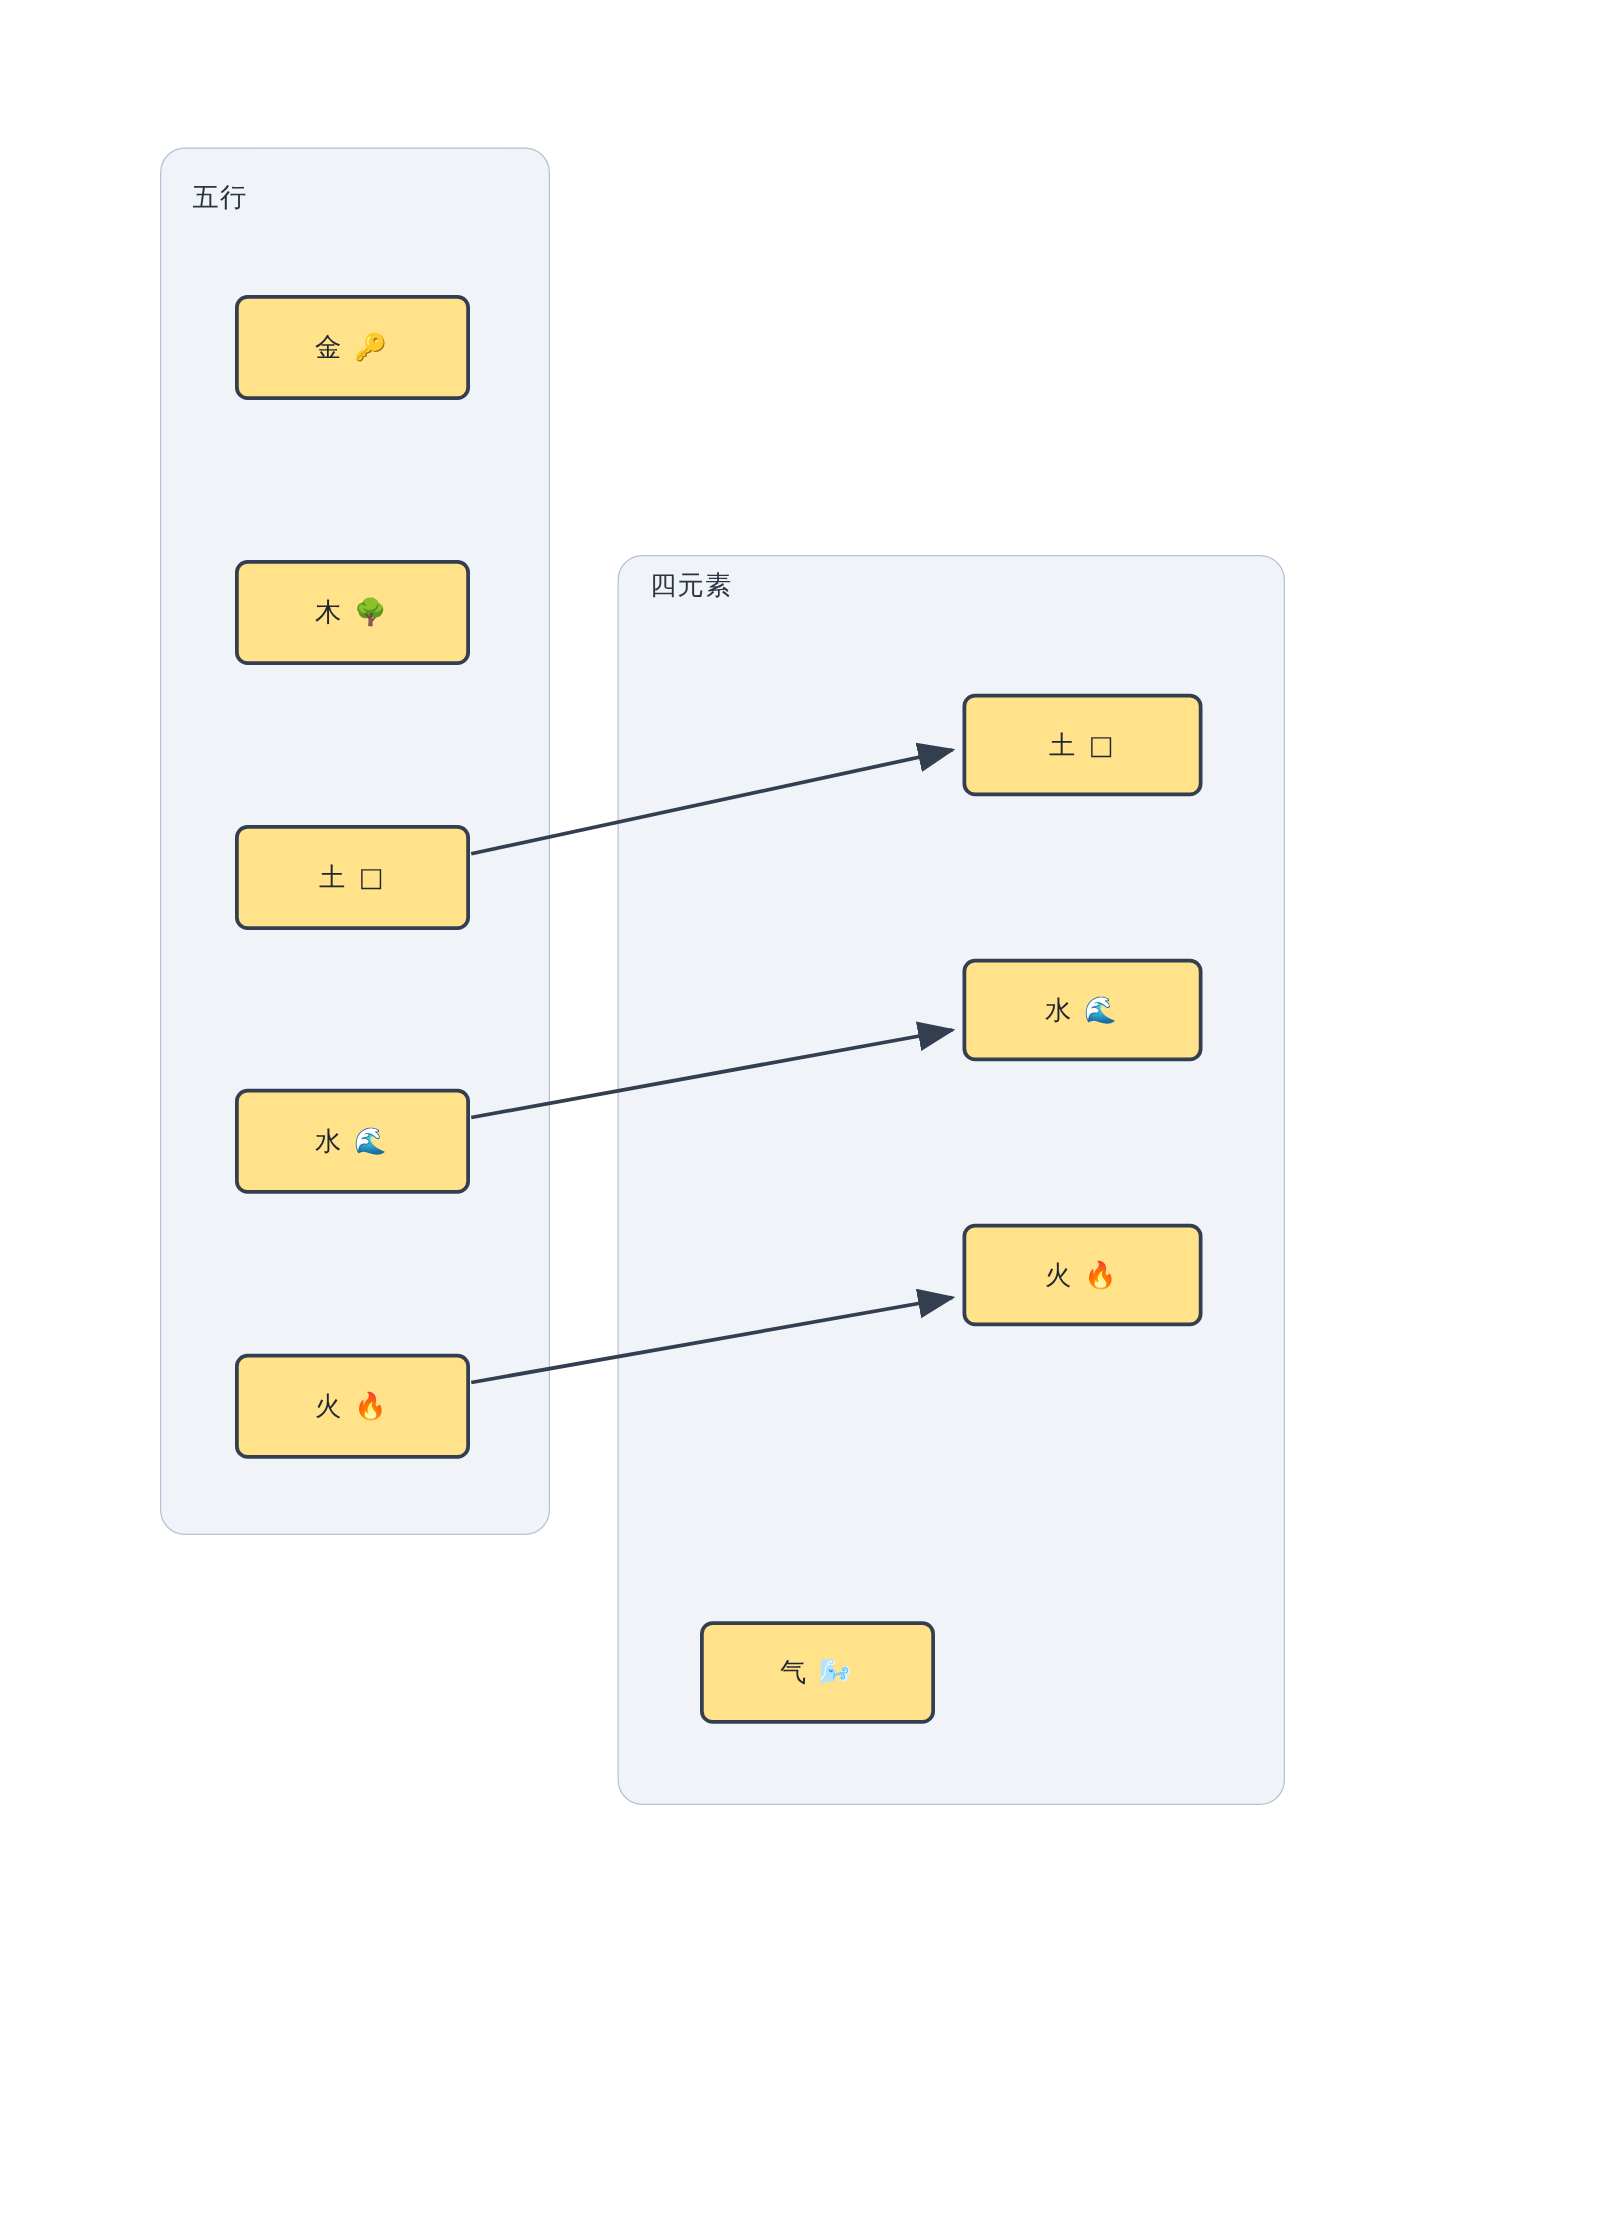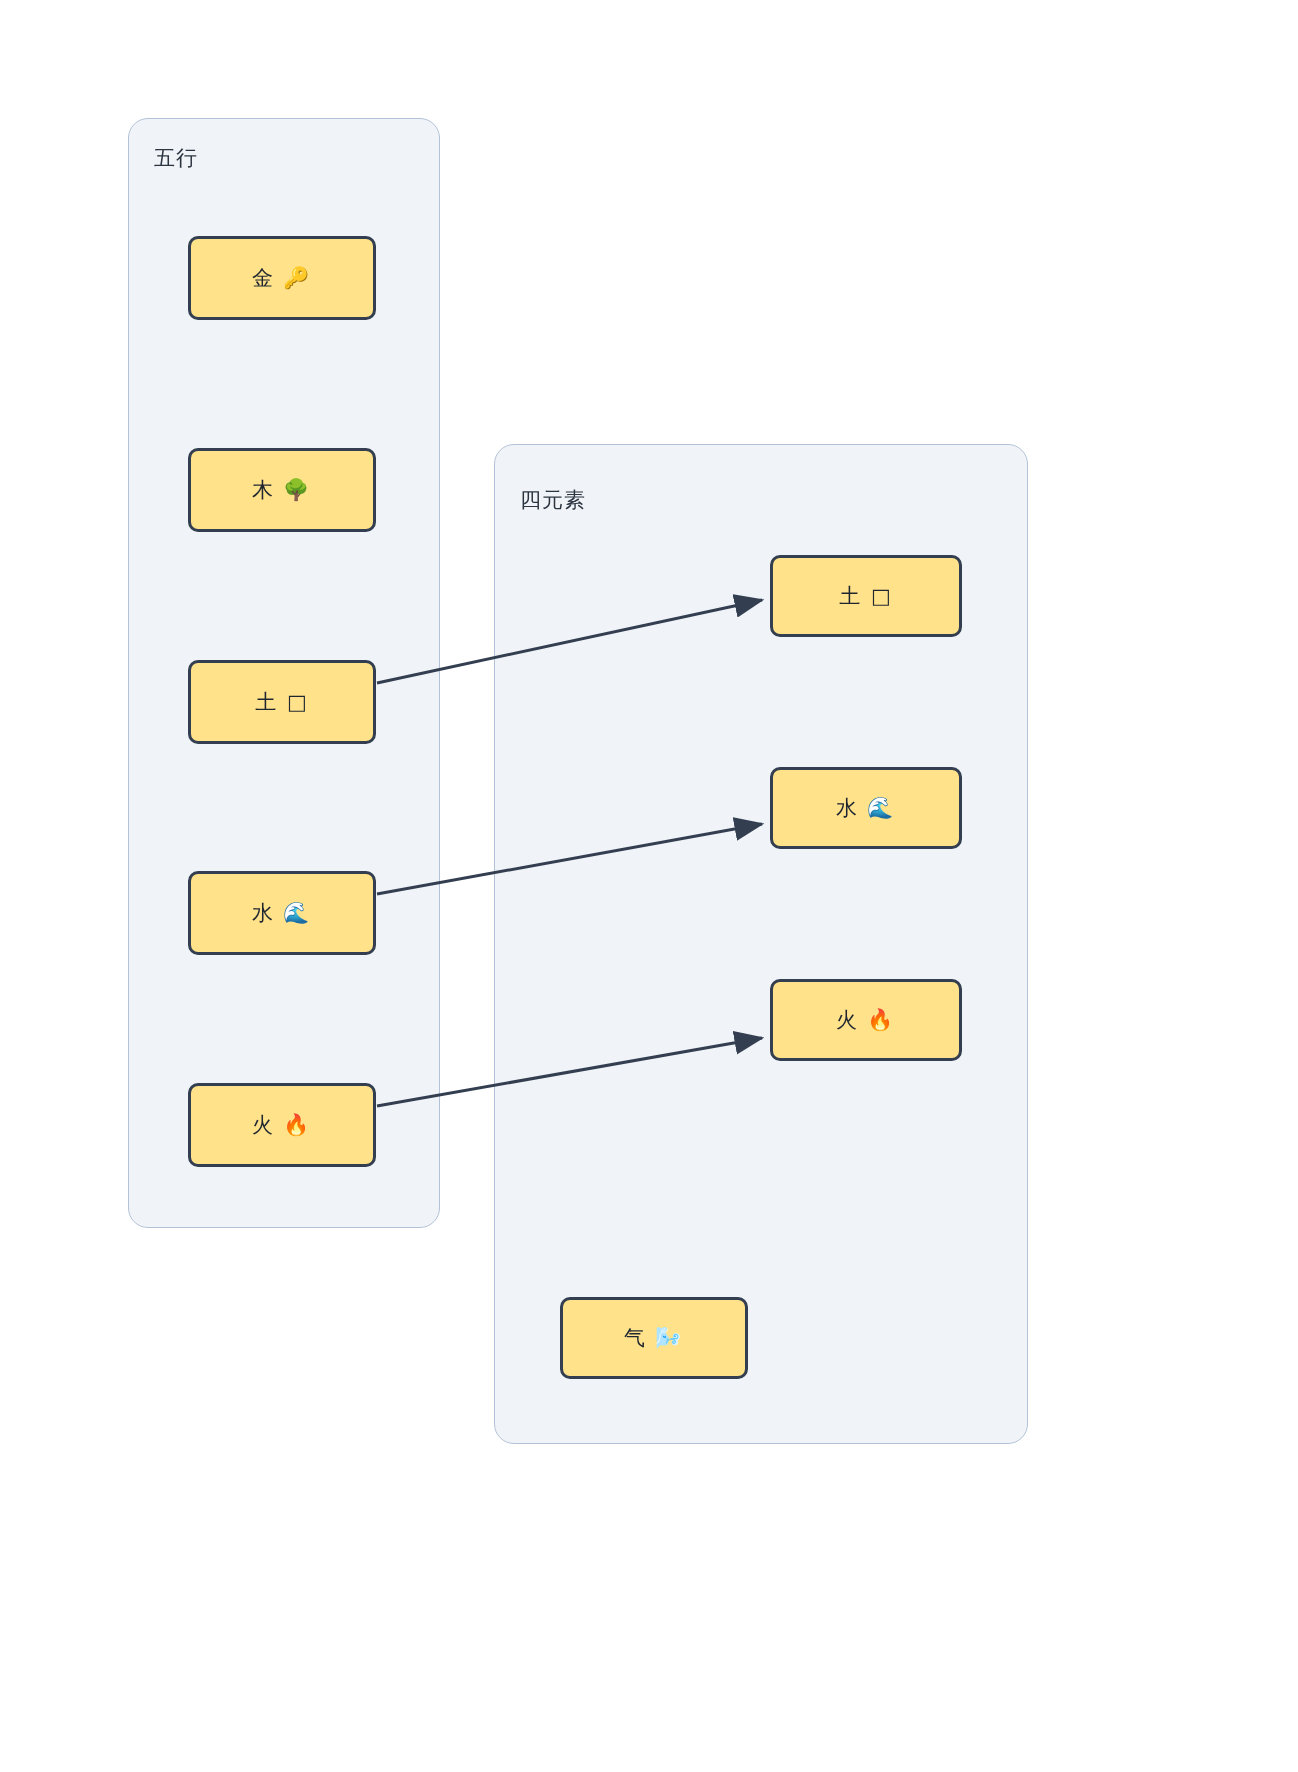--- a/index.html
+++ b/index.html
@@ -65,21 +65,21 @@
 </style>
 </head>
 <body>
 
 <div id="canvas">
 
   <div class="cluster" id="cluster-wuxing" style="left: 128px; top: 118px; width: 312px; height: 1110px;"></div>
   <div class="cluster-label" id="cluster-wuxing-label" style="left: 154px; top: 144px;">五行</div>
 
   <div class="cluster" id="cluster-siyuansu" style="left: 494px; top: 444px; width: 534px; height: 1000px;"></div>
-  <div class="cluster-label" id="cluster-siyuansu-label" style="left: 520px; top: 486px;">四元素</div>
+  <div class="cluster-label" id="cluster-siyuansu-label" style="left: 520px; top: 454px;">四元素</div>
 
   <svg class="edges" id="edge-layer" viewBox="0 0 1298 1772" xmlns="http://www.w3.org/2000/svg">
     <defs>
       <marker id="arrowhead" markerWidth="10" markerHeight="8" refX="9.2" refY="4" orient="auto" markerUnits="strokeWidth">
         <path d="M0,0 L10,4 L0,8 z" fill="#333f50"></path>
       </marker>
     </defs>
     <g id="edge-paths">
         <path d="M 377,683 L 762,600" fill="none" stroke="#333f50" stroke-width="3" marker-end="url(#arrowhead)"></path>
         <path d="M 377,894 L 762,824" fill="none" stroke="#333f50" stroke-width="3" marker-end="url(#arrowhead)"></path>

